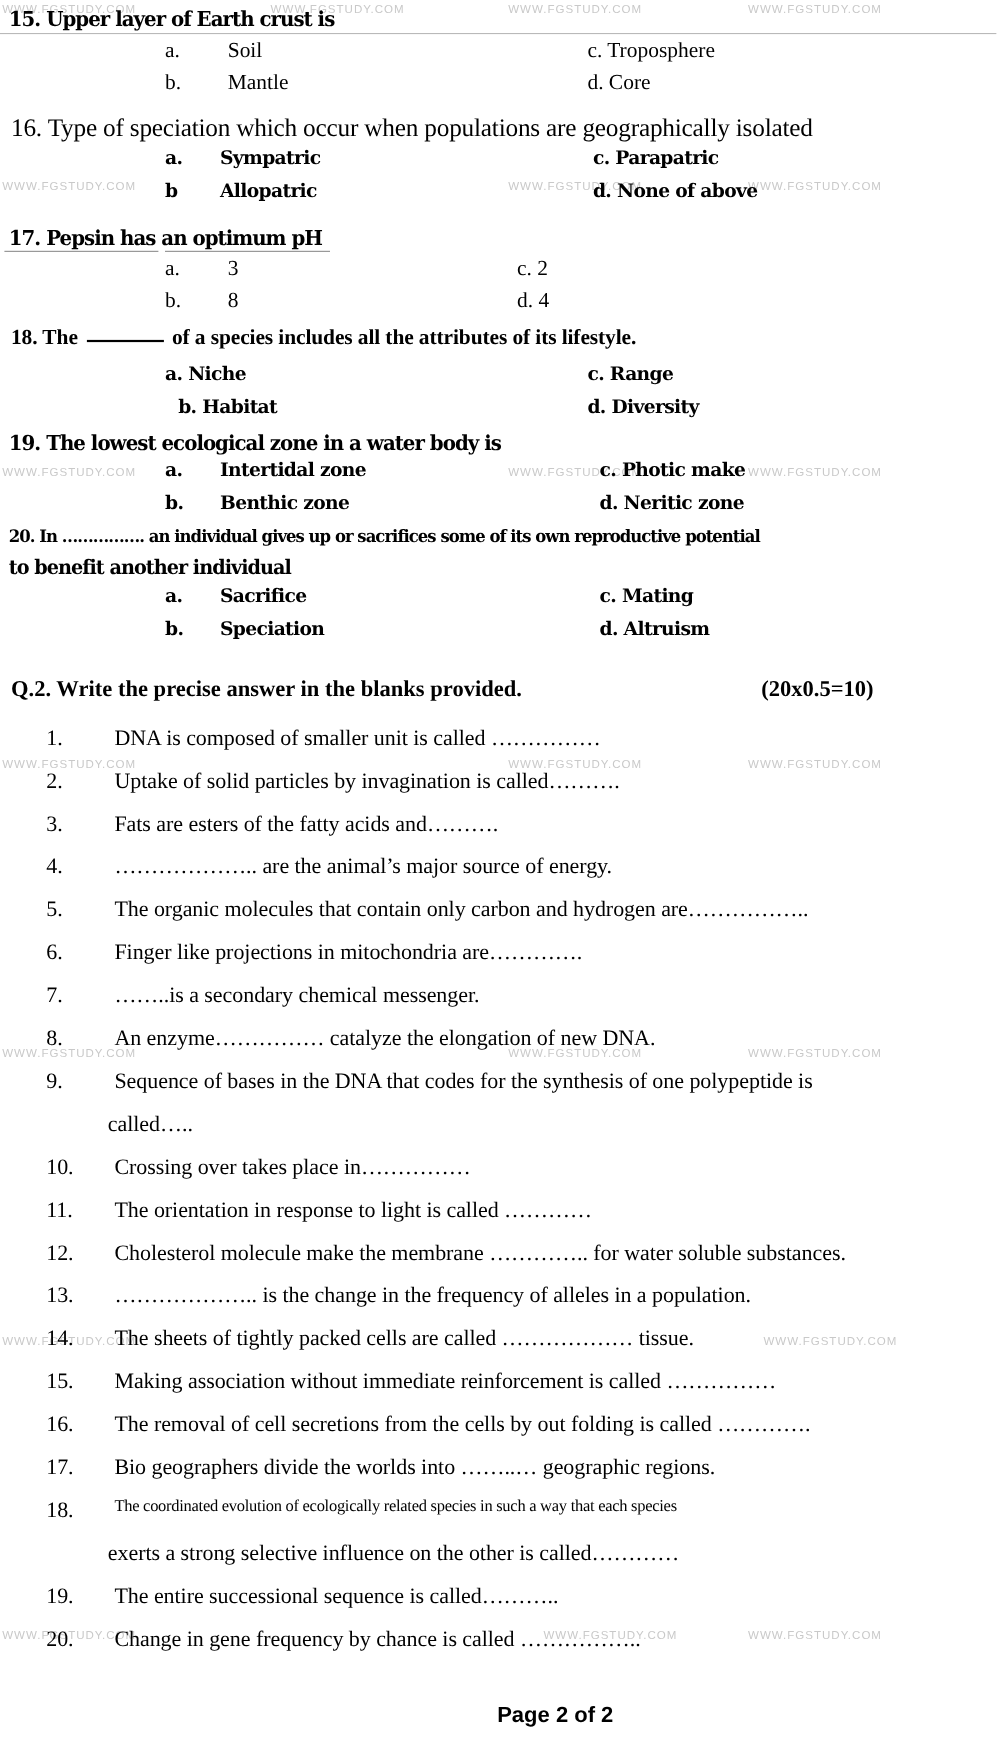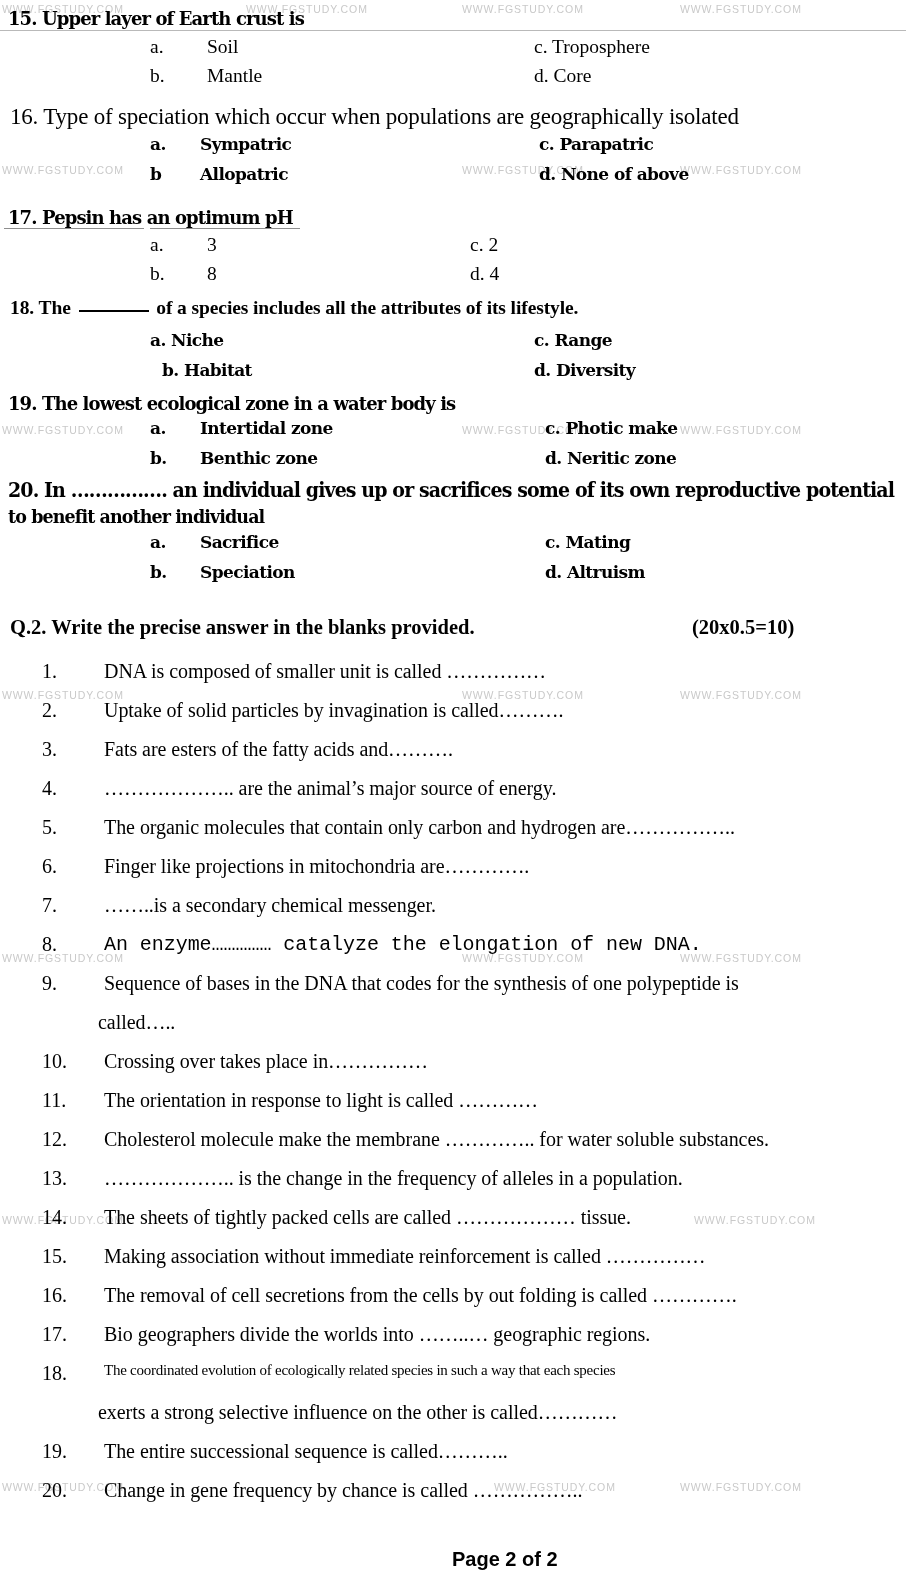--- a/index.html
+++ b/index.html
@@ -234,21 +234,21 @@
     </div>
     <div class="blk degraded-opt" style="left:0; top:418px; width:906px; height:56px;">
       <span class="opt-letter" style="left:150px;top:0px;">a.</span>
       <span class="opt-text" style="left:200px;top:0px;">Intertidal zone</span>
       <span class="opt-letter" style="left:150px;top:30px;">b.</span>
       <span class="opt-text" style="left:200px;top:30px;">Benthic zone</span>
       <span class="opt-text" style="left:545px;top:0px;">c.  Photic make</span>
       <span class="opt-text" style="left:545px;top:30px;">d.  Neritic zone</span>
     </div>
 
-    <div class="blk degraded" style="left:8px; top:478px; font-size:19px;">
+    <div class="blk degraded" style="left:8px; top:478px; font-size:15px;">
       <span>20.</span>
       <span>In ……………. an individual gives up or sacrifices some of its own reproductive potential</span>
     </div>
     <div class="blk degraded" style="left:8px; top:506px; font-size:17.5px;">
       <span>to benefit another individual</span>
     </div>
     <div class="blk degraded-opt" style="left:0; top:532px; width:906px; height:56px;">
       <span class="opt-letter" style="left:150px;top:0px;">a.</span>
       <span class="opt-text" style="left:200px;top:0px;">Sacrifice</span>
       <span class="opt-letter" style="left:150px;top:30px;">b.</span>
@@ -285,21 +285,21 @@
     <div class="blk fib" style="left:0; top:855px; width:906px;">
       <span class="fib-num" style="left:42px;">6.</span>
       <span class="fib-text" style="left:76px;">Finger like projections in mitochondria are………….</span>
     </div>
     <div class="blk fib" style="left:0; top:894px; width:906px;">
       <span class="fib-num" style="left:42px;">7.</span>
       <span class="fib-text" style="left:76px;">……..is a secondary chemical messenger.</span>
     </div>
     <div class="blk fib" style="left:0; top:933px; width:906px;">
       <span class="fib-num" style="left:42px;">8.</span>
-      <span class="fib-text" style="left:76px;font-family:Liberation Mono, monospace;">An enzyme…………… catalyze the elongation of new DNA.</span>
+      <span class="fib-text" style="left:76px;">An enzyme…………… catalyze the elongation of new DNA.</span>
     </div>
     <div class="blk fib" style="left:0; top:972px; width:906px;">
       <span class="fib-num" style="left:42px;">9.</span>
       <span class="fib-text" style="left:76px;">Sequence of bases in the DNA that codes for the synthesis of one polypeptide is</span>
     </div>
     <div class="blk fib" style="left:0; top:1011px; width:906px;">
       <span class="fib-text" style="left:70px;">called…..</span>
     </div>
     <div class="blk fib" style="left:0; top:1050px; width:906px;">
       <span class="fib-num" style="left:42px;">10.</span>

